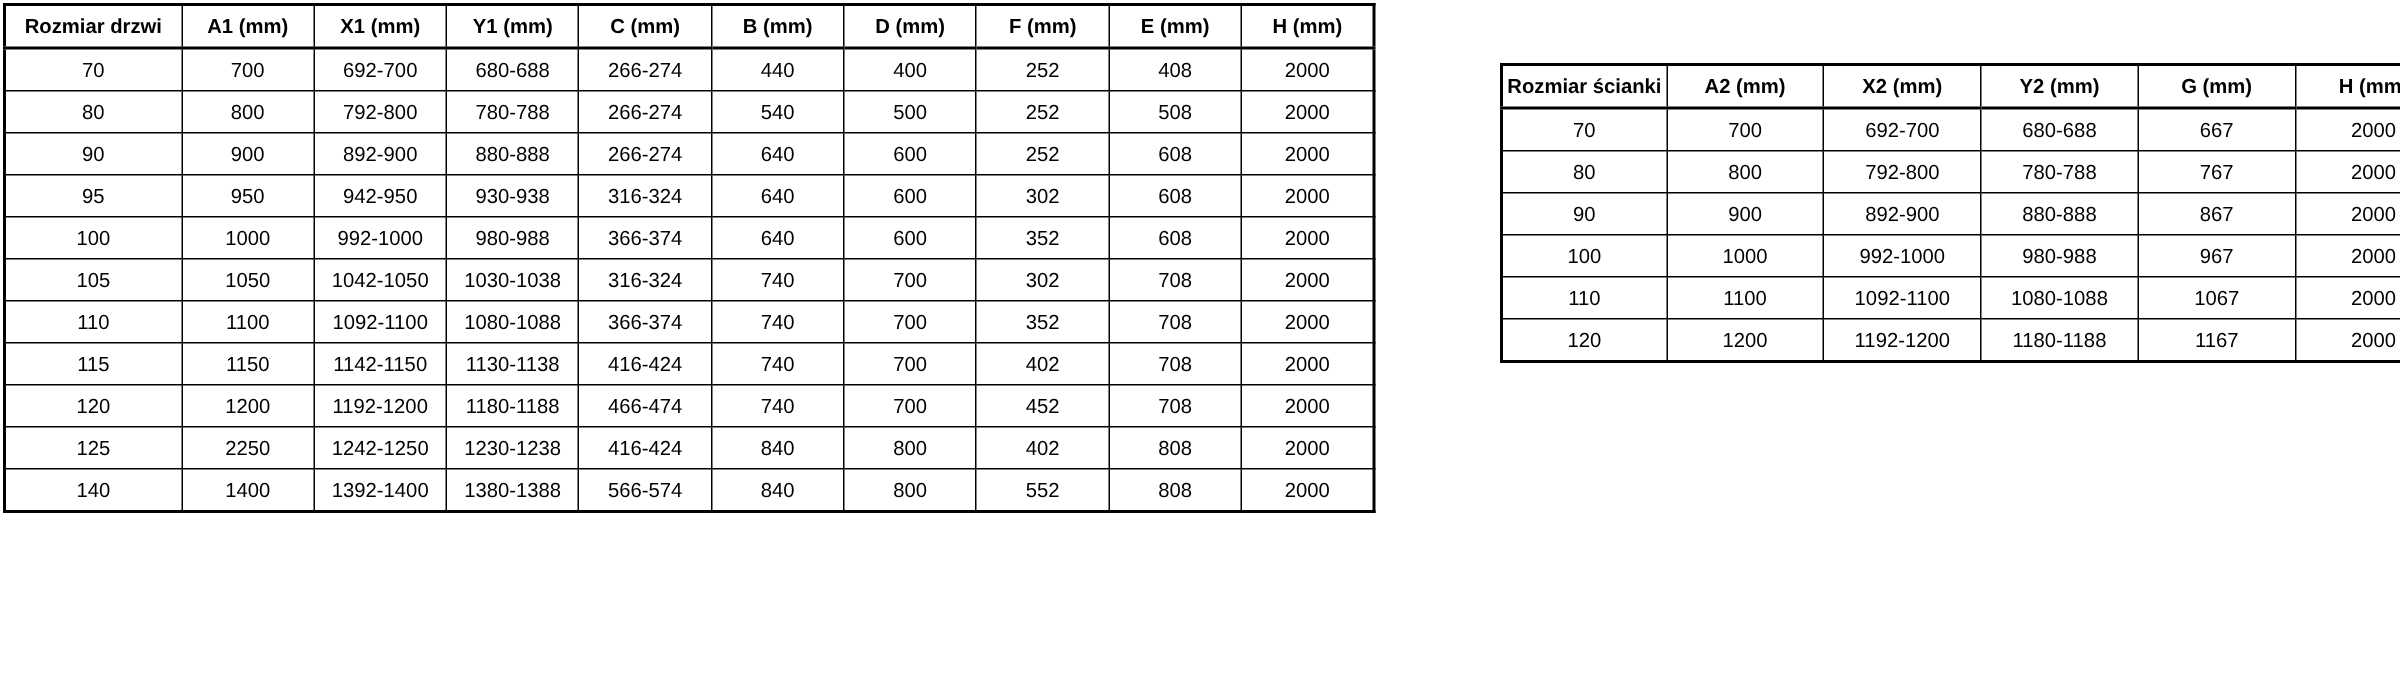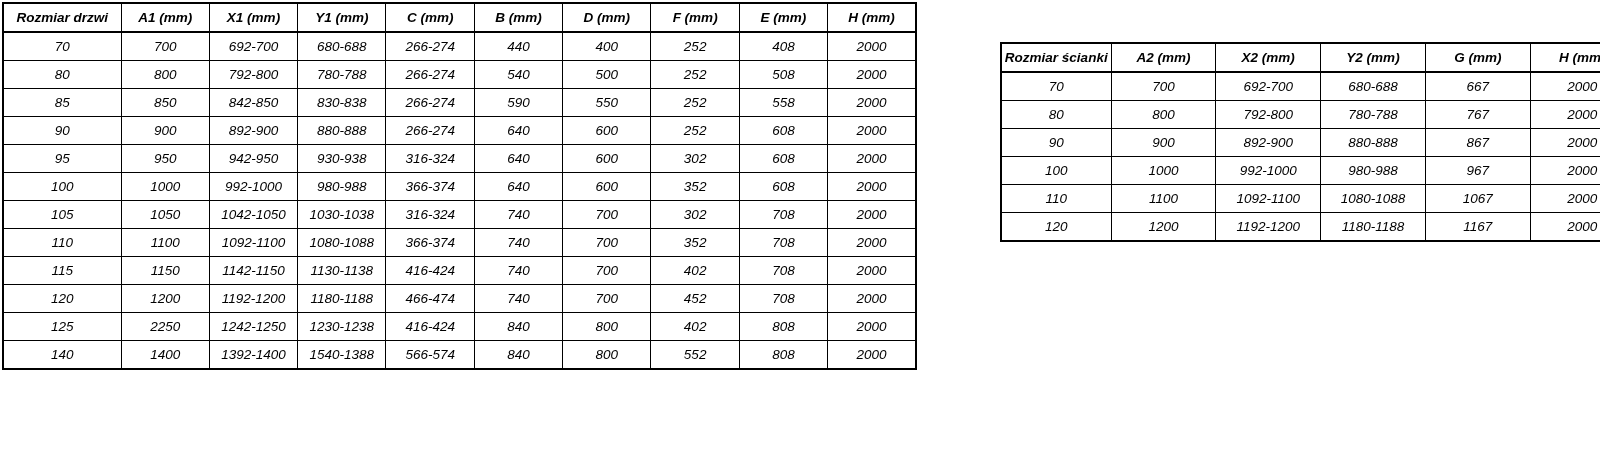--- a/index.html
+++ b/index.html
@@ -16,21 +16,20 @@
     color: #000000;
     overflow: hidden;
   }
   table.spec-table {
     position: absolute;
     top: 2px;
     border-collapse: collapse;
     table-layout: fixed;
     background: #ffffff;
     border: 2px solid #000000;
-    font-style: italic;
   }
   table.doors-table {
     left: 2px;
     width: 915px;
   }
   table.walls-table {
     left: 1000px;
     width: 636px;
     margin-top: 40px;
   }
@@ -102,32 +101,20 @@
           <td>792-800</td>
           <td>780-788</td>
           <td>266-274</td>
           <td>540</td>
           <td>500</td>
           <td>252</td>
           <td>508</td>
           <td>2000</td>
         </tr>
         <tr>
-          <td>85</td>
-          <td>850</td>
-          <td>842-850</td>
-          <td>830-838</td>
-          <td>266-274</td>
-          <td>590</td>
-          <td>550</td>
-          <td>252</td>
-          <td>558</td>
-          <td>2000</td>
-        </tr>
-        <tr>
           <td>90</td>
           <td>900</td>
           <td>892-900</td>
           <td>880-888</td>
           <td>266-274</td>
           <td>640</td>
           <td>600</td>
           <td>252</td>
           <td>608</td>
           <td>2000</td>
@@ -213,21 +200,21 @@
           <td>840</td>
           <td>800</td>
           <td>402</td>
           <td>808</td>
           <td>2000</td>
         </tr>
         <tr>
           <td>140</td>
           <td>1400</td>
           <td>1392-1400</td>
-          <td>1540-1388</td>
+          <td>1380-1388</td>
           <td>566-574</td>
           <td>840</td>
           <td>800</td>
           <td>552</td>
           <td>808</td>
           <td>2000</td>
         </tr>
       </tbody>
   </table>
 

